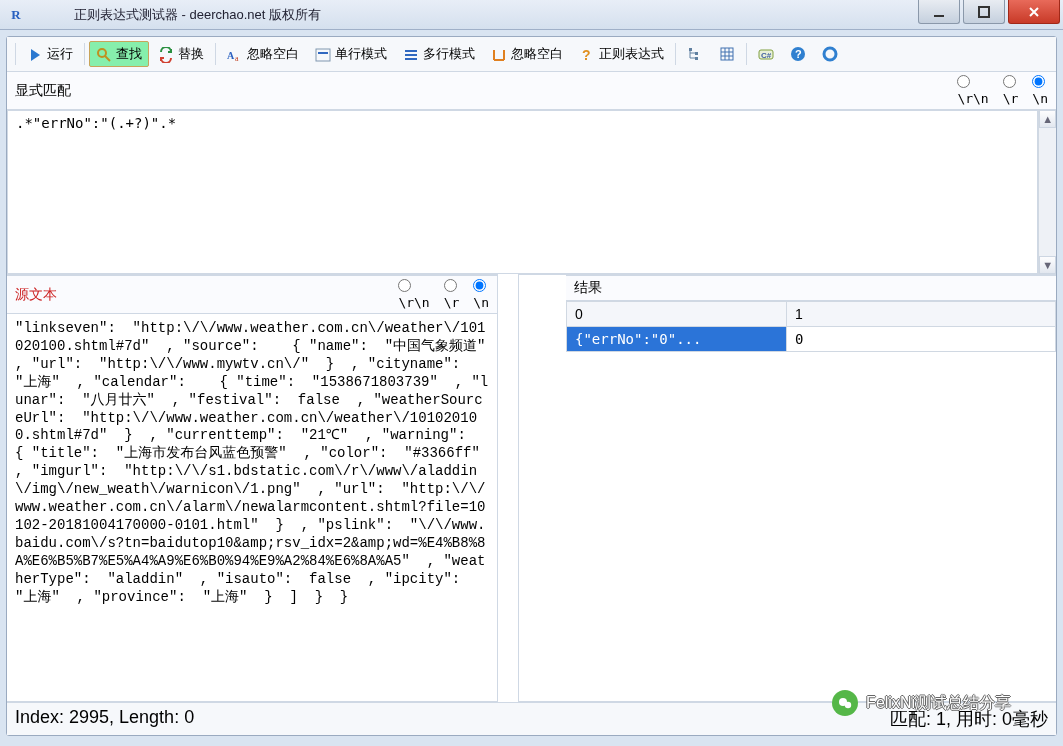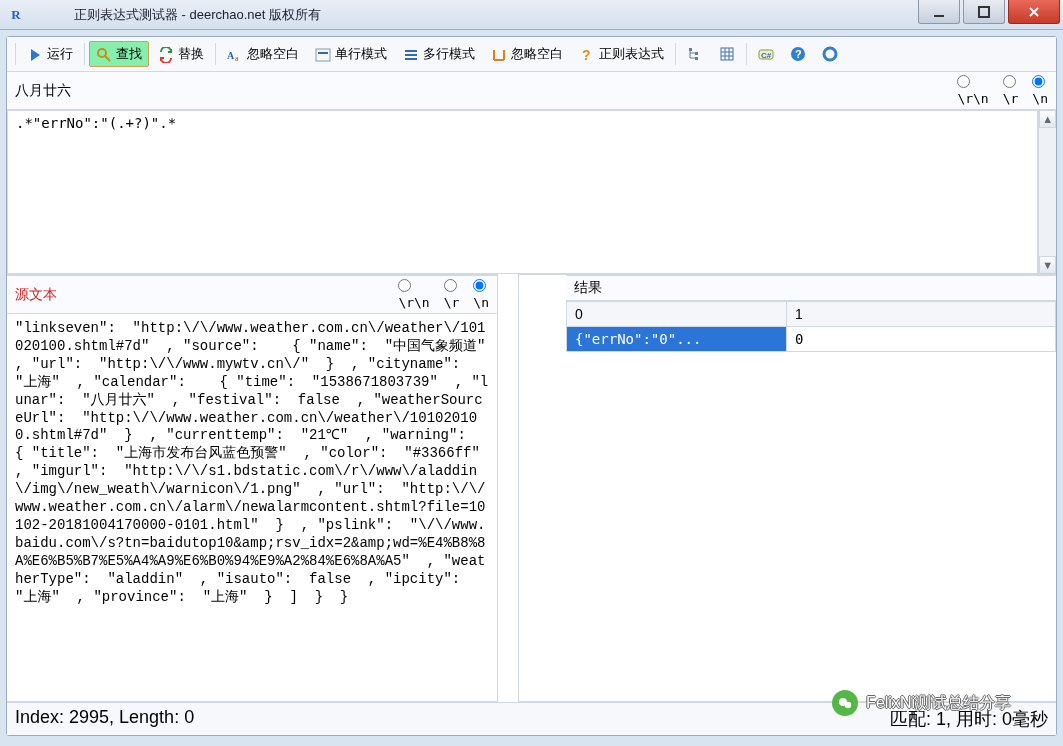--- a/index.html
+++ b/index.html
@@ -158,21 +158,21 @@
           </svg></span>
       </div>
     <div class="tb-btn">
         <span class="ic"><svg viewBox="0 0 16 16">
             <circle cx="8" cy="8" r="6" fill="none" stroke="#3080d0" stroke-width="3"></circle>
           </svg></span>
       </div>
   </div>
 
   <div class="section-header">
-    <span class="section-title">八月廿六</span>
+    <span class="section-title">显式匹配</span>
     <span class="radio-group">
       <label>
           <input type="radio" name="re-le" style="">
           <span>\r\n</span>
         </label>
       <label>
           <input type="radio" name="re-le" style="">
           <span>\r</span>
         </label>
       <label>

